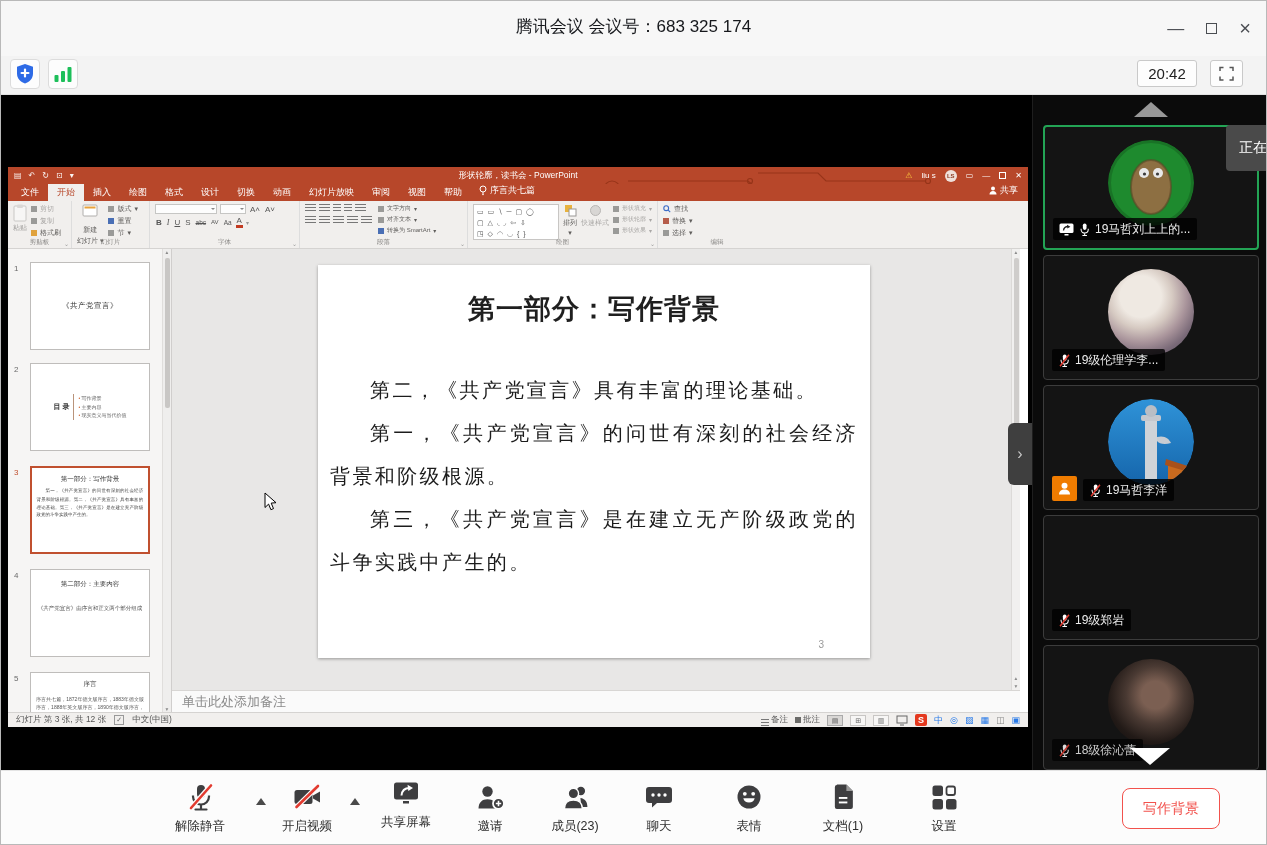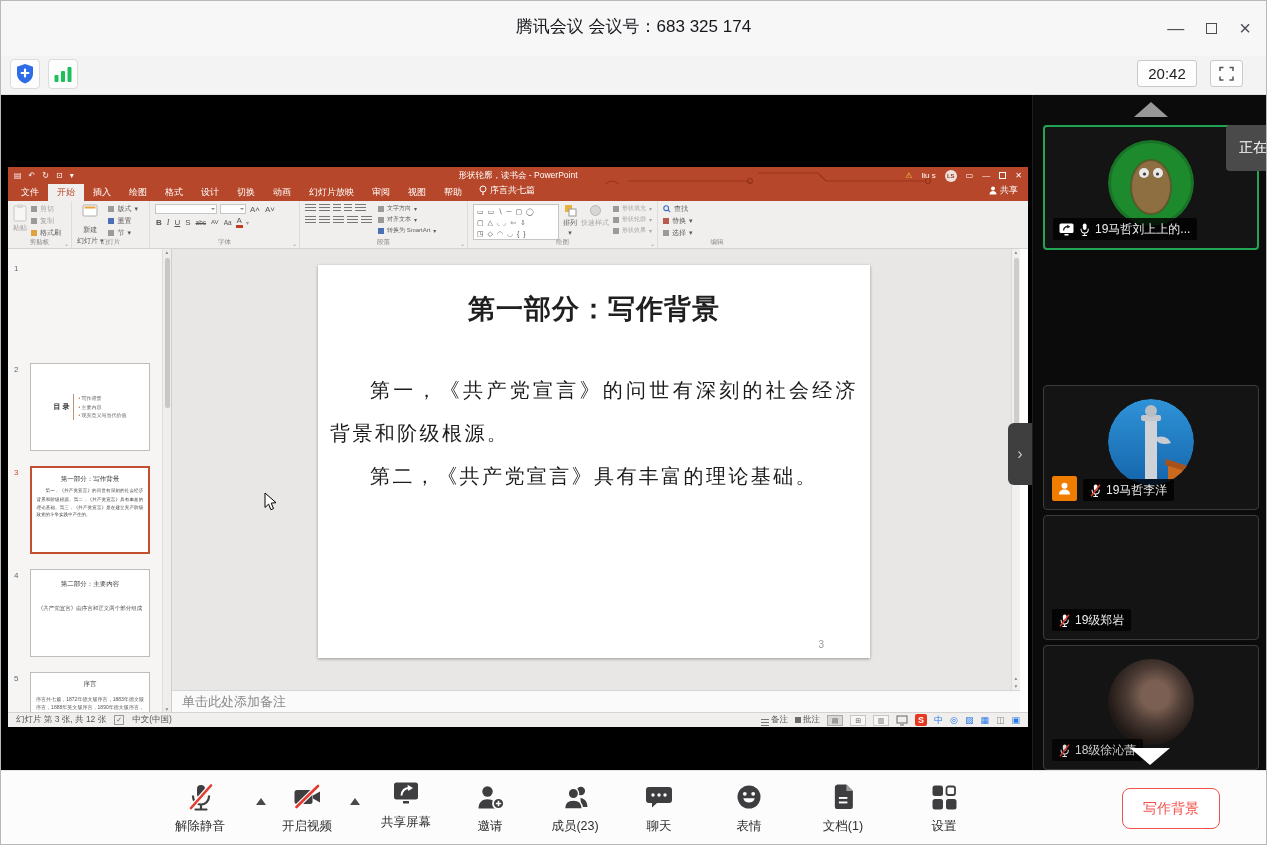--- a/index.html
+++ b/index.html
@@ -433,20 +433,25 @@
             <span>▾</span>
           </div>
         <div class="grp-label">编辑</div>
       </div>
     </div>
 
     <div class="p-body">
 
       <div id="thumb-panel">
         <span class="tnum" style="top:15px">1</span>
+        <div class="thumb" style="top:13px">
+          <div class="t-center">
+              <span class="t1-title">《共产党宣言》</span>
+            </div>
+        </div>
 
         <span class="tnum" style="top:116px">2</span>
         <div class="thumb" style="top:114px">
           <div class="t2-wrap">
             <span class="t2-title">目 录</span>
             <span class="t2-div"></span>
             <span class="t2-items">
               <div>写作背景</div>
               <div>主要内容</div>
               <div>现实意义与当代价值</div>
@@ -478,22 +483,23 @@
           <span style="transform:scale(.8)">▲</span>
           <span class="tp-thumbbar"></span>
           <span style="margin-top:auto;transform:scale(.8)">▼</span>
         </div>
       </div>
 
       <div id="canvas">
         <div id="slide">
           <div class="s-title">第一部分：写作背景</div>
           <div class="s-body">
+            <p>第二，《共产党宣言》具有丰富的理论基础。</p>
             <p>第一，《共产党宣言》的问世有深刻的社会经济背景和阶级根源。</p>
-            <p>第二，《共产党宣言》具有丰富的理论基础。</p>
+            <p>第三，《共产党宣言》是在建立无产阶级政党的斗争实践中产生的。</p>
           </div>
           <div class="s-page">3</div>
         </div>
         <div id="c-scroll">
           <span style="transform:scale(.8)">▲</span>
           <span class="c-thumbbar"></span>
           <div class="c-nav">
             <span style="transform:scale(.8)">▲</span>
             <span style="transform:scale(.8)">▼</span>
           </div>
@@ -563,20 +569,32 @@
         </svg>
         <svg width="13" height="15" viewBox="0 0 16 17">
           <rect x="6" y="1" width="4.5" height="8" rx="2.2" fill="#fff"></rect>
           <path d="M3.8 7.5v1a4.4 4.4 0 0 0 8.8 0v-1" stroke="#fff" stroke-width="1.3" fill="none"></path>
           <path d="M8.2 13v2.2M5.4 15.8h5.6" stroke="#fff" stroke-width="1.3"></path>
         </svg>
         <span>19马哲刘上上的...</span>
       </div>
     </div>
 
+    <div class="tile" style="top:160px">
+      <div class="av av-anime"></div>
+      <div class="pill">
+        <svg width="13" height="15" viewBox="0 0 16 17">
+          <rect x="6" y="1" width="4.5" height="8" rx="2.2" fill="#fff"></rect>
+          <path d="M3.8 7.5v1a4.4 4.4 0 0 0 8.8 0v-1" stroke="#fff" stroke-width="1.3" fill="none"></path>
+          <path d="M8.2 13v2.2M5.4 15.8h5.6" stroke="#fff" stroke-width="1.3"></path>
+          <path d="M2.5 15.5L13.5 1.5" stroke="#E23B30" stroke-width="1.8"></path>
+        </svg>
+        <span>19级伦理学李...</span>
+      </div>
+    </div>
 
     <div class="tile" style="top:290px">
       <div class="av">
         <svg width="86" height="86" viewBox="0 0 86 86">
           <defs>
               <linearGradient id="sky" x1="0" y1="0" x2="0" y2="1">
                 <stop offset="0" stop-color="#2f93d8"></stop>
                 <stop offset="1" stop-color="#1565ab"></stop>
               </linearGradient>
             </defs>

